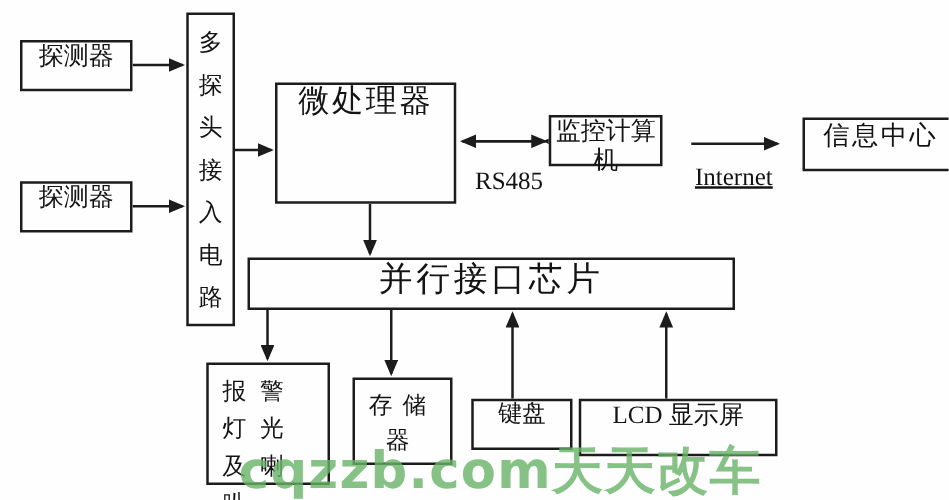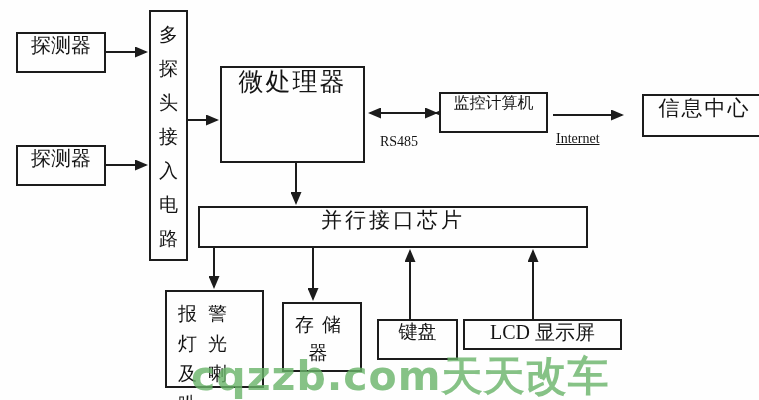--- a/index.html
+++ b/index.html
@@ -26,40 +26,40 @@
     line-height: 1.15;
   }
   .n-det1 { left: 16px;  top: 32px;  width: 90px;  height: 41px; font-size: 20px; }
   .n-det2 { left: 16px;  top: 145px; width: 90px;  height: 41px; font-size: 20px; }
   .n-probe { left: 149px; top: 10px; width: 39px; height: 251px; align-items: flex-start; }
   .n-probe .vtext {
     width: 1.05em; font-size: 19px; line-height: 34px;
     word-break: break-all; text-align: center; margin-top: 6px;
   }
   .n-mcu { left: 220px; top: 66px; width: 145px; height: 97px; font-size: 25px; letter-spacing: 2px; }
-  .n-mon { left: 439px; top: 92px; width: 109px; height: 41px; font-size: 16px; }
+  .n-mon { left: 439px; top: 92px; width: 91px; height: 41px; font-size: 20px; }
   .n-info { left: 642px; top: 94px; width: 125px; height: 43px; font-size: 21px; letter-spacing: 2px; }
-  .n-par { left: 198px; top: 206px; width: 390px; height: 42px; font-size: 21px; letter-spacing: 3px; }
+  .n-par { left: 198px; top: 206px; width: 390px; height: 42px; font-size: 27px; letter-spacing: 3px; }
   .n-alarm {
     left: 165px; top: 290px; width: 99px; height: 98px;
     font-size: 19px; line-height: 30px; letter-spacing: 11px;
     align-items: flex-start; justify-content: flex-start;
     text-align: left; padding: 7px 0 0 11px; word-break: break-all;
   }
   .n-mem {
     left: 282px; top: 302px; width: 80px; height: 70px;
     font-size: 19px; line-height: 28px; letter-spacing: 8px;
     align-items: flex-start; padding-top: 7px; word-break: break-all;
   }
   .n-kbd { left: 377px; top: 319px; width: 81px; height: 41px; font-size: 19px; }
-  .n-lcd { left: 463px; top: 319px; width: 159px; height: 31px; font-size: 20px; }
+  .n-lcd { left: 463px; top: 319px; width: 159px; height: 46px; font-size: 20px; }
 
   .link-label {
     position: absolute;
-    font-size: 14px;
+    font-size: 20px;
     color: #141414;
     font-family: "Liberation Serif", "DejaVu Serif", serif;
   }
   .l-rs485 { left: 380px; top: 134px; }
   .l-internet { left: 556px; top: 131px; text-decoration: underline; }
 
   .watermark {
     position: absolute;
     left: 191px; top: 349px;
     font-family: "DejaVu Sans", "Liberation Sans", sans-serif;

